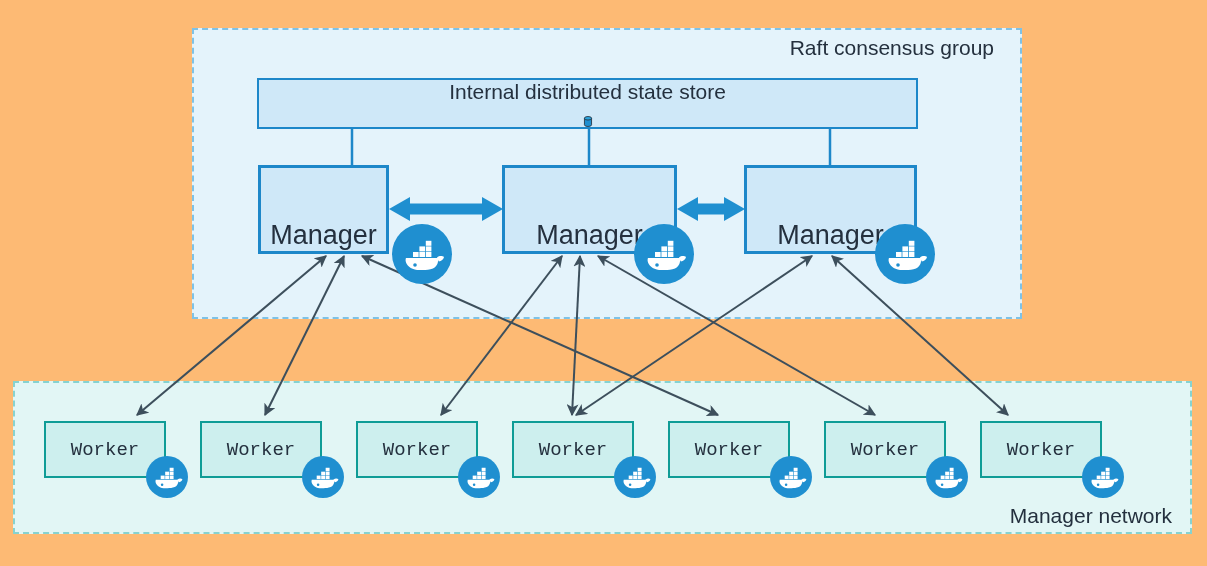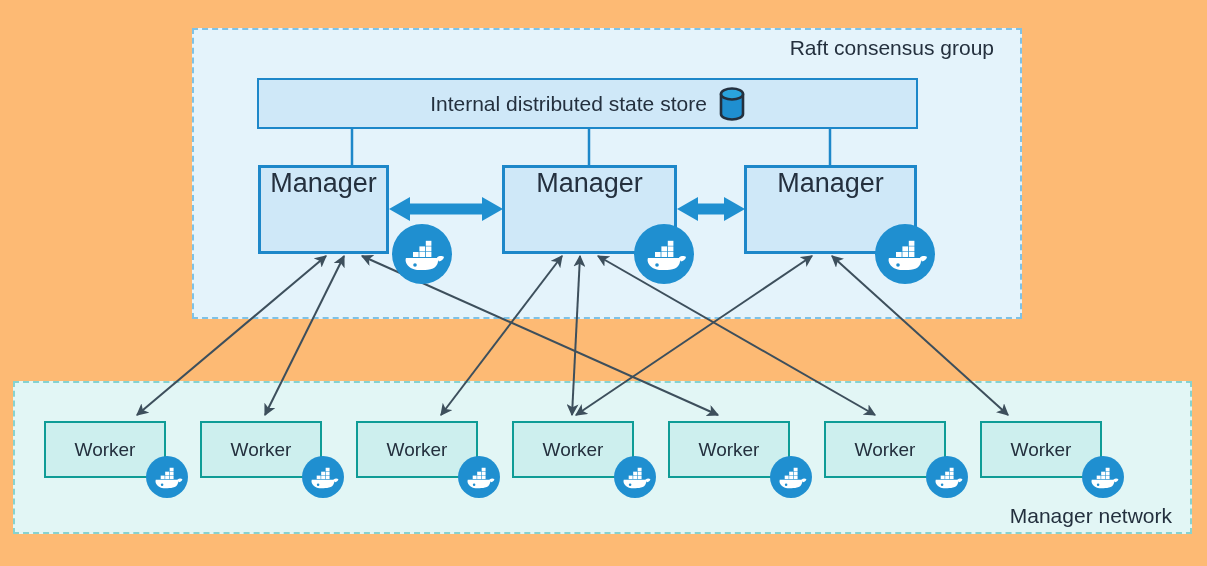--- a/index.html
+++ b/index.html
@@ -42,37 +42,38 @@
   #state-store{
     position:absolute;
     left:257px; top:78px; width:661px; height:51px;
     box-sizing:border-box;
     background:#cfe8f8;
     border:2.5px solid #1d87c9;
     display:flex;
     align-items:center;
     justify-content:center;
     gap:12px;
+    flex-direction:column;
   }
   #state-store .ss-text{
     font-size:21px;
     color:#24303e;
     white-space:nowrap;
   }
 
   
   .manager{
     position:absolute;
     top:165px;
     height:89px;
     box-sizing:border-box;
     background:#cfe8f8;
     border:3px solid #1d87c9;
     display:flex;
-    align-items:flex-start;
+    align-items:flex-end;
     justify-content:center;
   }
   .manager .m-text{
     font-size:27px;
     color:#24303e;
     white-space:nowrap;
   }
   #manager-0{ left:258px; width:131px; }
   #manager-1{ left:502px; width:175px; }
   #manager-2{ left:744px; width:173px; }
@@ -82,20 +83,21 @@
     position:absolute;
     top:421px;
     width:122px;
     height:57px;
     box-sizing:border-box;
     background:#cdefee;
     border:2.5px solid #0f9c96;
     display:flex;
     align-items:center;
     justify-content:center;
+    font-family:Liberation Mono, monospace;
   }
   .worker .w-text{
     font-size:19px;
     color:#24303e;
     white-space:nowrap;
   }
 
   
   .docker-badge{
     position:absolute;

